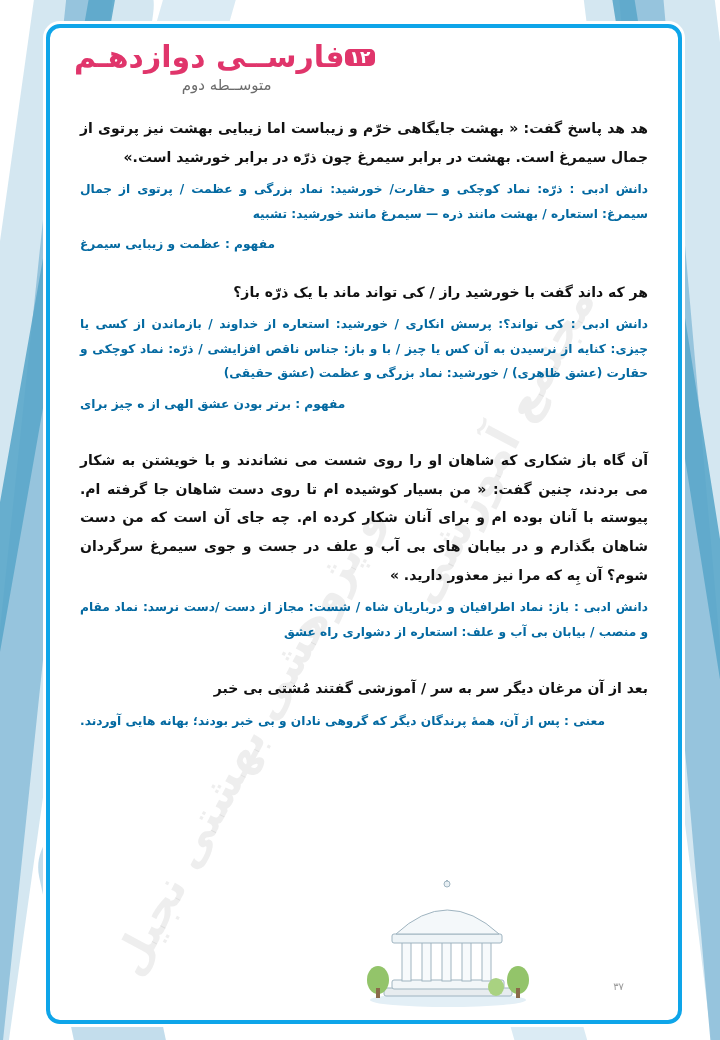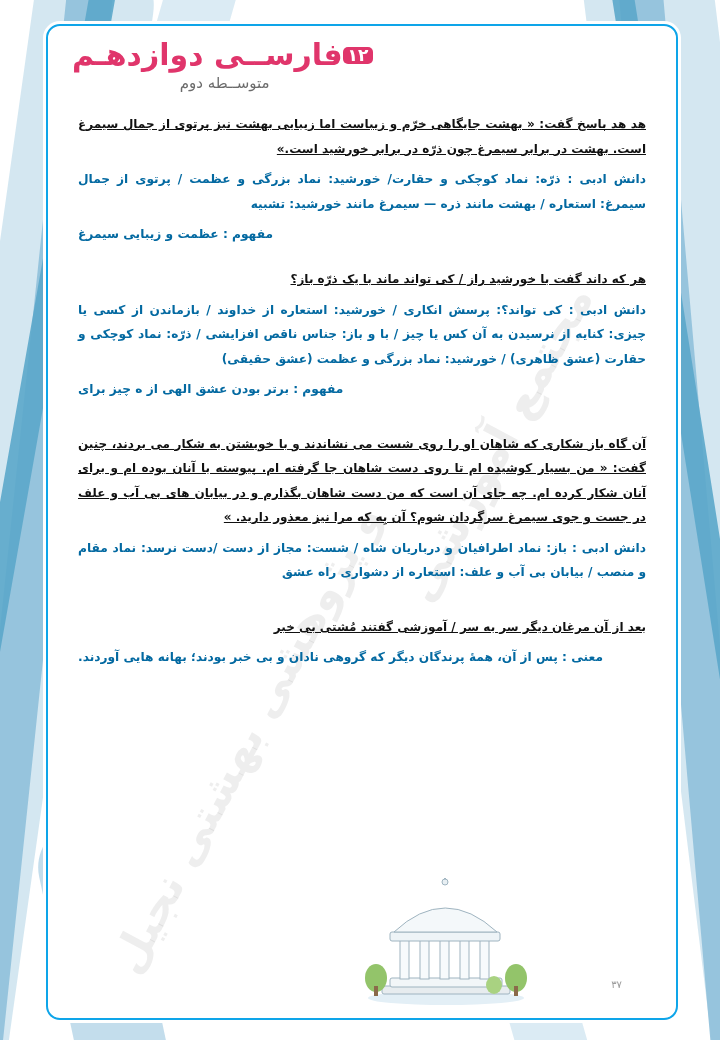--- a/index.html
+++ b/index.html
@@ -38,21 +38,21 @@
   .rb9 { left: 60px;   bottom: -80px; width: 90px; height: 300px; transform: rotate(-12deg); border-radius: 50px; background:#bcd9ea;}
 
   
   .sheet {
     position: absolute;
     left: 46px;
     top: 24px;
     width: 628px;
     height: 992px;
     background: #ffffff;
-    border: 2px solid #0ea5e9;
+    border: 4px solid #0ea5e9;
     border-radius: 14px;
     box-shadow: 0 0 0 3px #ffffff;
     z-index: 2;
     overflow: hidden;
   }
 
   
   .logo {
     position: absolute;
     top: 14px;
@@ -116,26 +116,25 @@
 
   
   .content {
     position: relative;
     z-index: 4;
     padding: 86px 30px 0 30px;
     direction: rtl;
     text-align: justify;
   }
   .para {
-    font-size: 12px;
+    font-size: 14px;
     line-height: 2.05;
     color: #111111;
     margin: 0 0 6px 0;
     font-weight: bold;
-    text-decoration: underline;
   }
   .note {
     font-size: 12.2px;
     line-height: 2.0;
     color: #0369a1;
     margin: 0 0 6px 0;
     font-weight: bold;
   }
   .note.center  { text-align: left; }
   .para.center  { text-align: right; }

